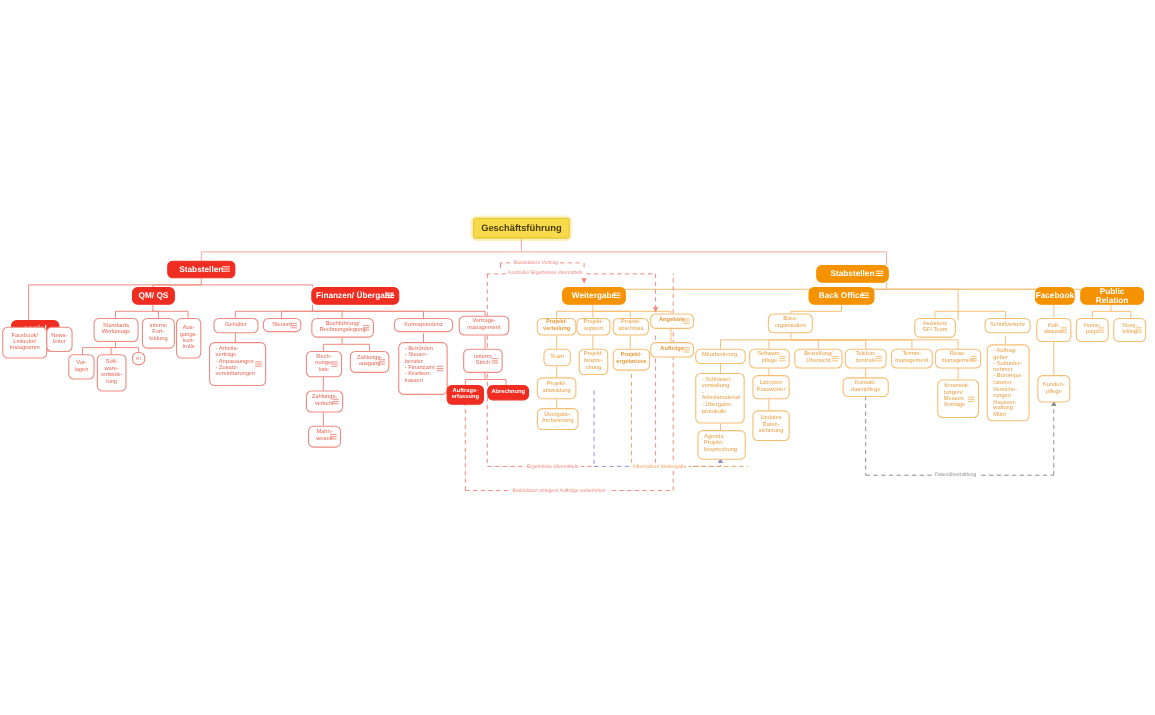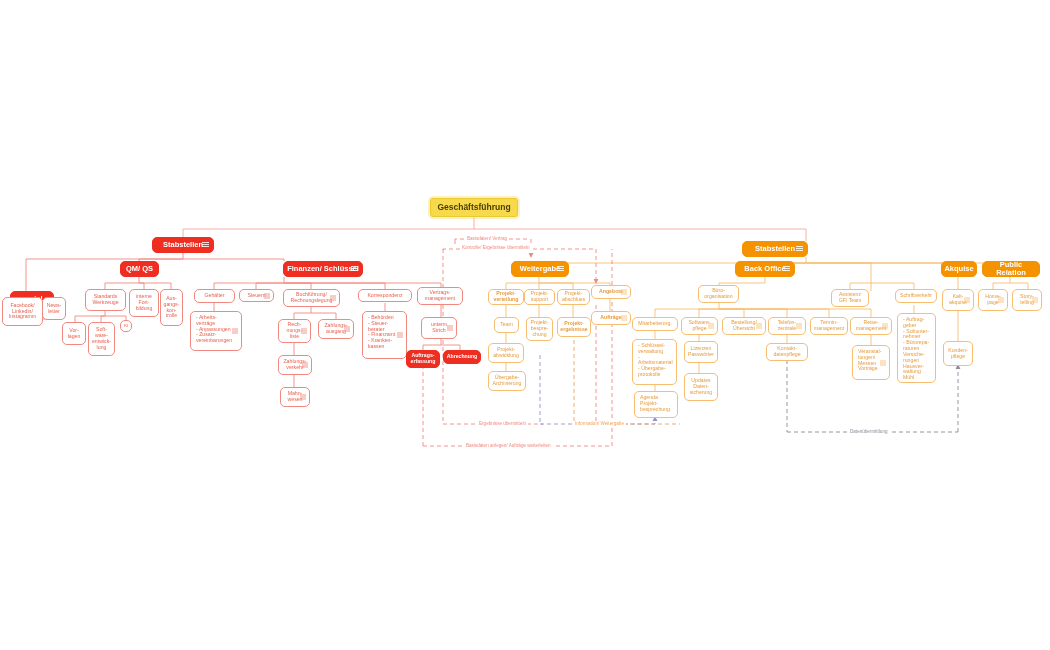--- a/index.html
+++ b/index.html
@@ -272,21 +272,21 @@
   <div class="node n-red" style="left:239px;top:289px;width:35px;height:13px;">
     <span class="txt">Steuern</span>
     <span class="badge on-red">
         <i></i>
         <i></i>
         <i></i>
       </span>
   </div>
 
   <div class="node n-fill-red" style="left:283px;top:261px;width:80px;height:16px;">
-    <span class="txt">Finanzen/ Schlüssel</span>
+    <span class="txt">Finanzen/ Übergabe</span>
     <span class="badge on-fill">
         <i></i>
         <i></i>
         <i></i>
       </span>
   </div>
   <div class="node n-red" style="left:283px;top:289px;width:57px;height:18px;">
     <span class="txt">Buchführung/
 Rechnungslegung</span>
     <span class="badge on-red">
@@ -533,21 +533,21 @@
 nehmer
 - Bürorepa-
 raturen
 Versiche-
 rungen
 Hausver-
 waltung Mühl</span>
   </div>
 
   <div class="node n-fill-orange" style="left:941px;top:261px;width:36px;height:16px;">
-    <span class="txt">Akquise</span>
+    <span class="txt">Facebook</span>
   </div>
   <div class="node n-orange" style="left:942px;top:289px;width:32px;height:22px;">
     <span class="txt">Kalt-
 akquise</span>
     <span class="badge on-orange">
         <i></i>
         <i></i>
         <i></i>
       </span>
   </div>

